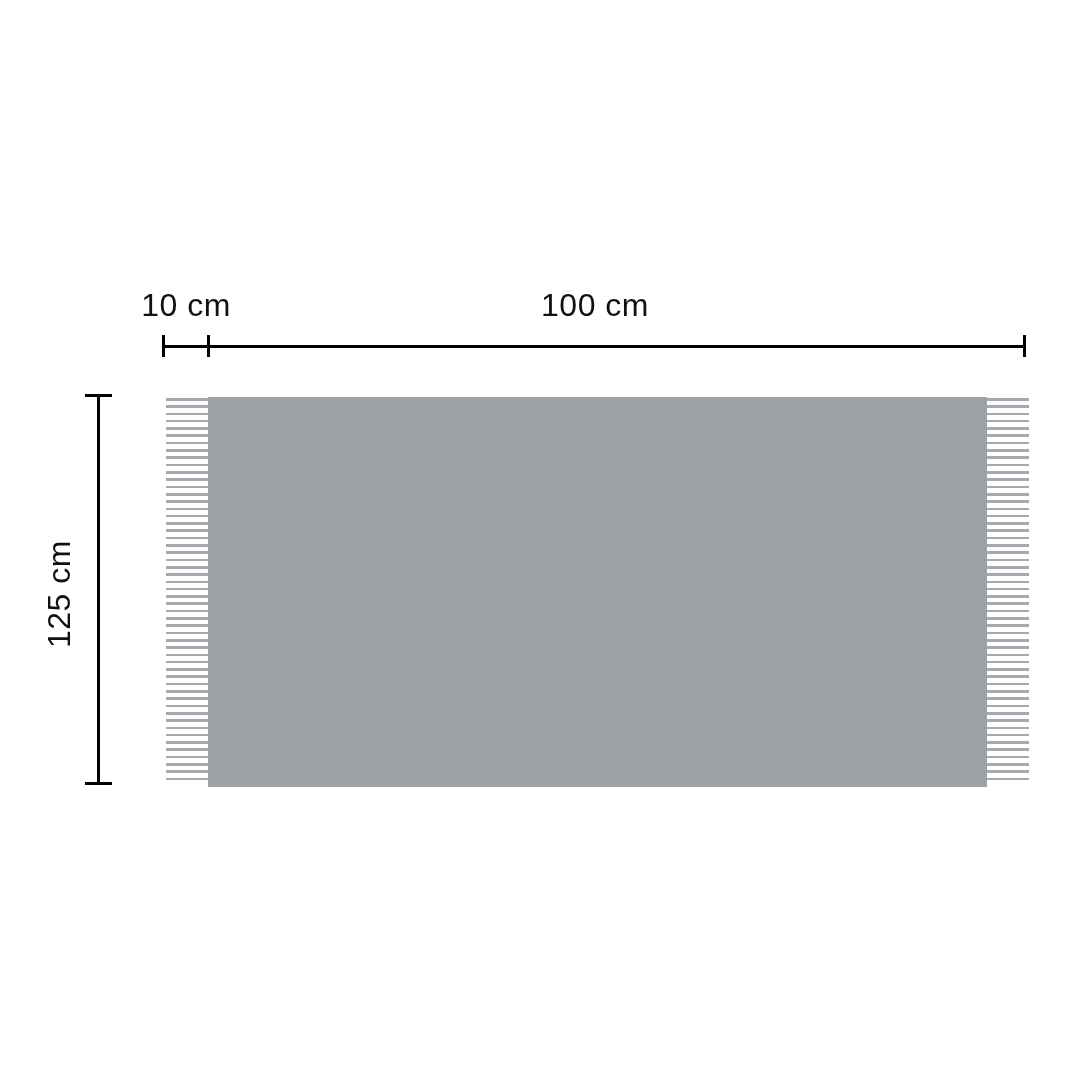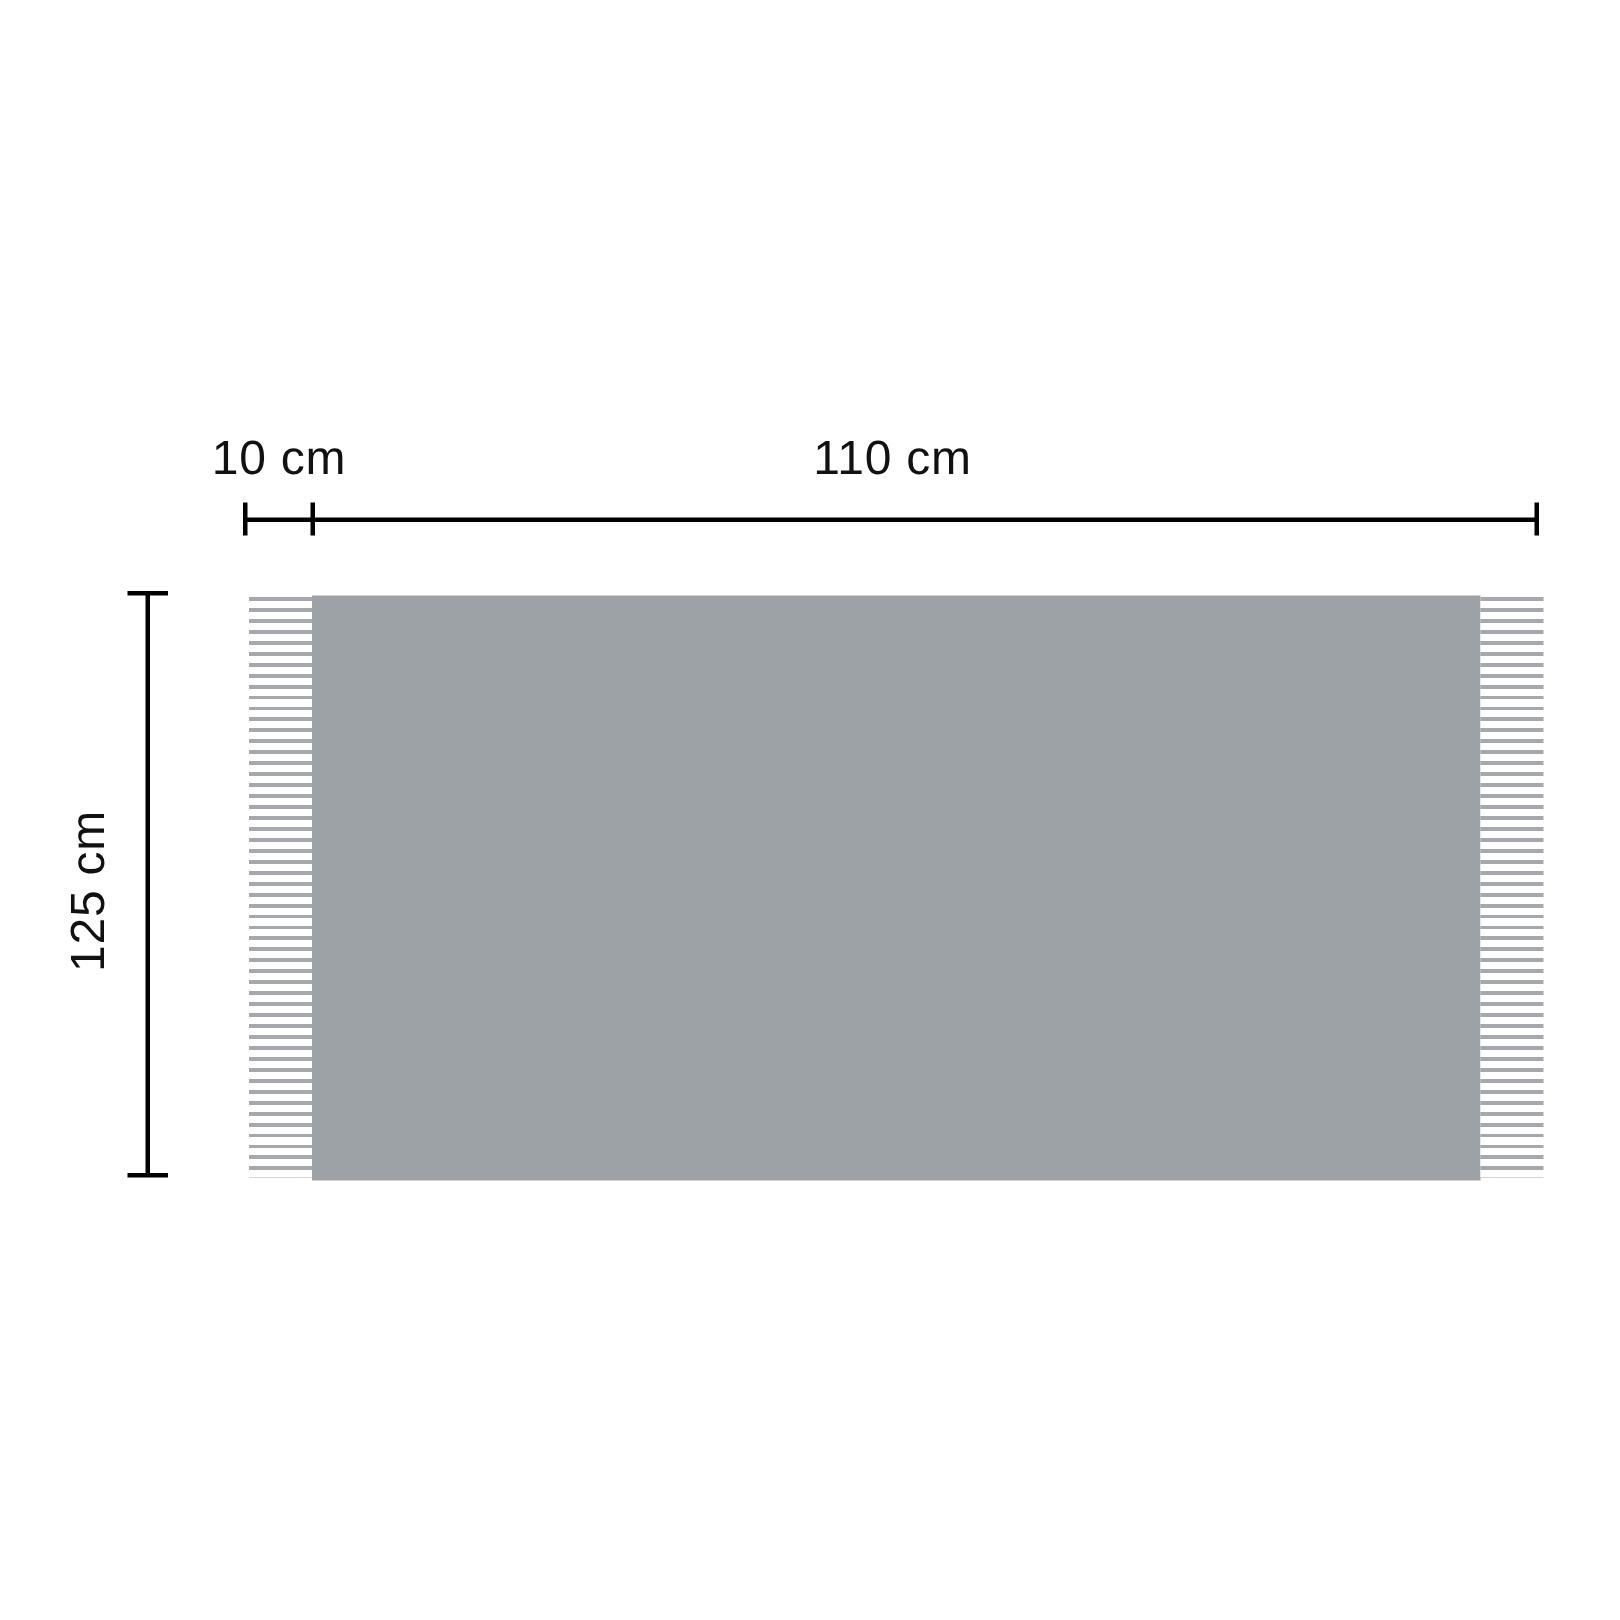--- a/index.html
+++ b/index.html
@@ -74,20 +74,20 @@
   <div class="dim-line h-line"></div>
   <div class="tick-v t1"></div>
   <div class="tick-v t2"></div>
   <div class="tick-v t3"></div>
 
   <div class="dim-line v-line"></div>
   <div class="tick-h top"></div>
   <div class="tick-h bottom"></div>
 
   <div class="dim-label label-fringe">10 cm</div>
-  <div class="dim-label label-width">110 cm</div>
+  <div class="dim-label label-width">100 cm</div>
   <div class="dim-label label-height">125 cm</div>
 
   <div class="fringe fringe-left"></div>
   <div class="blanket-rect"></div>
   <div class="fringe fringe-right"></div>
 
 </div>
 
 </body></html>

